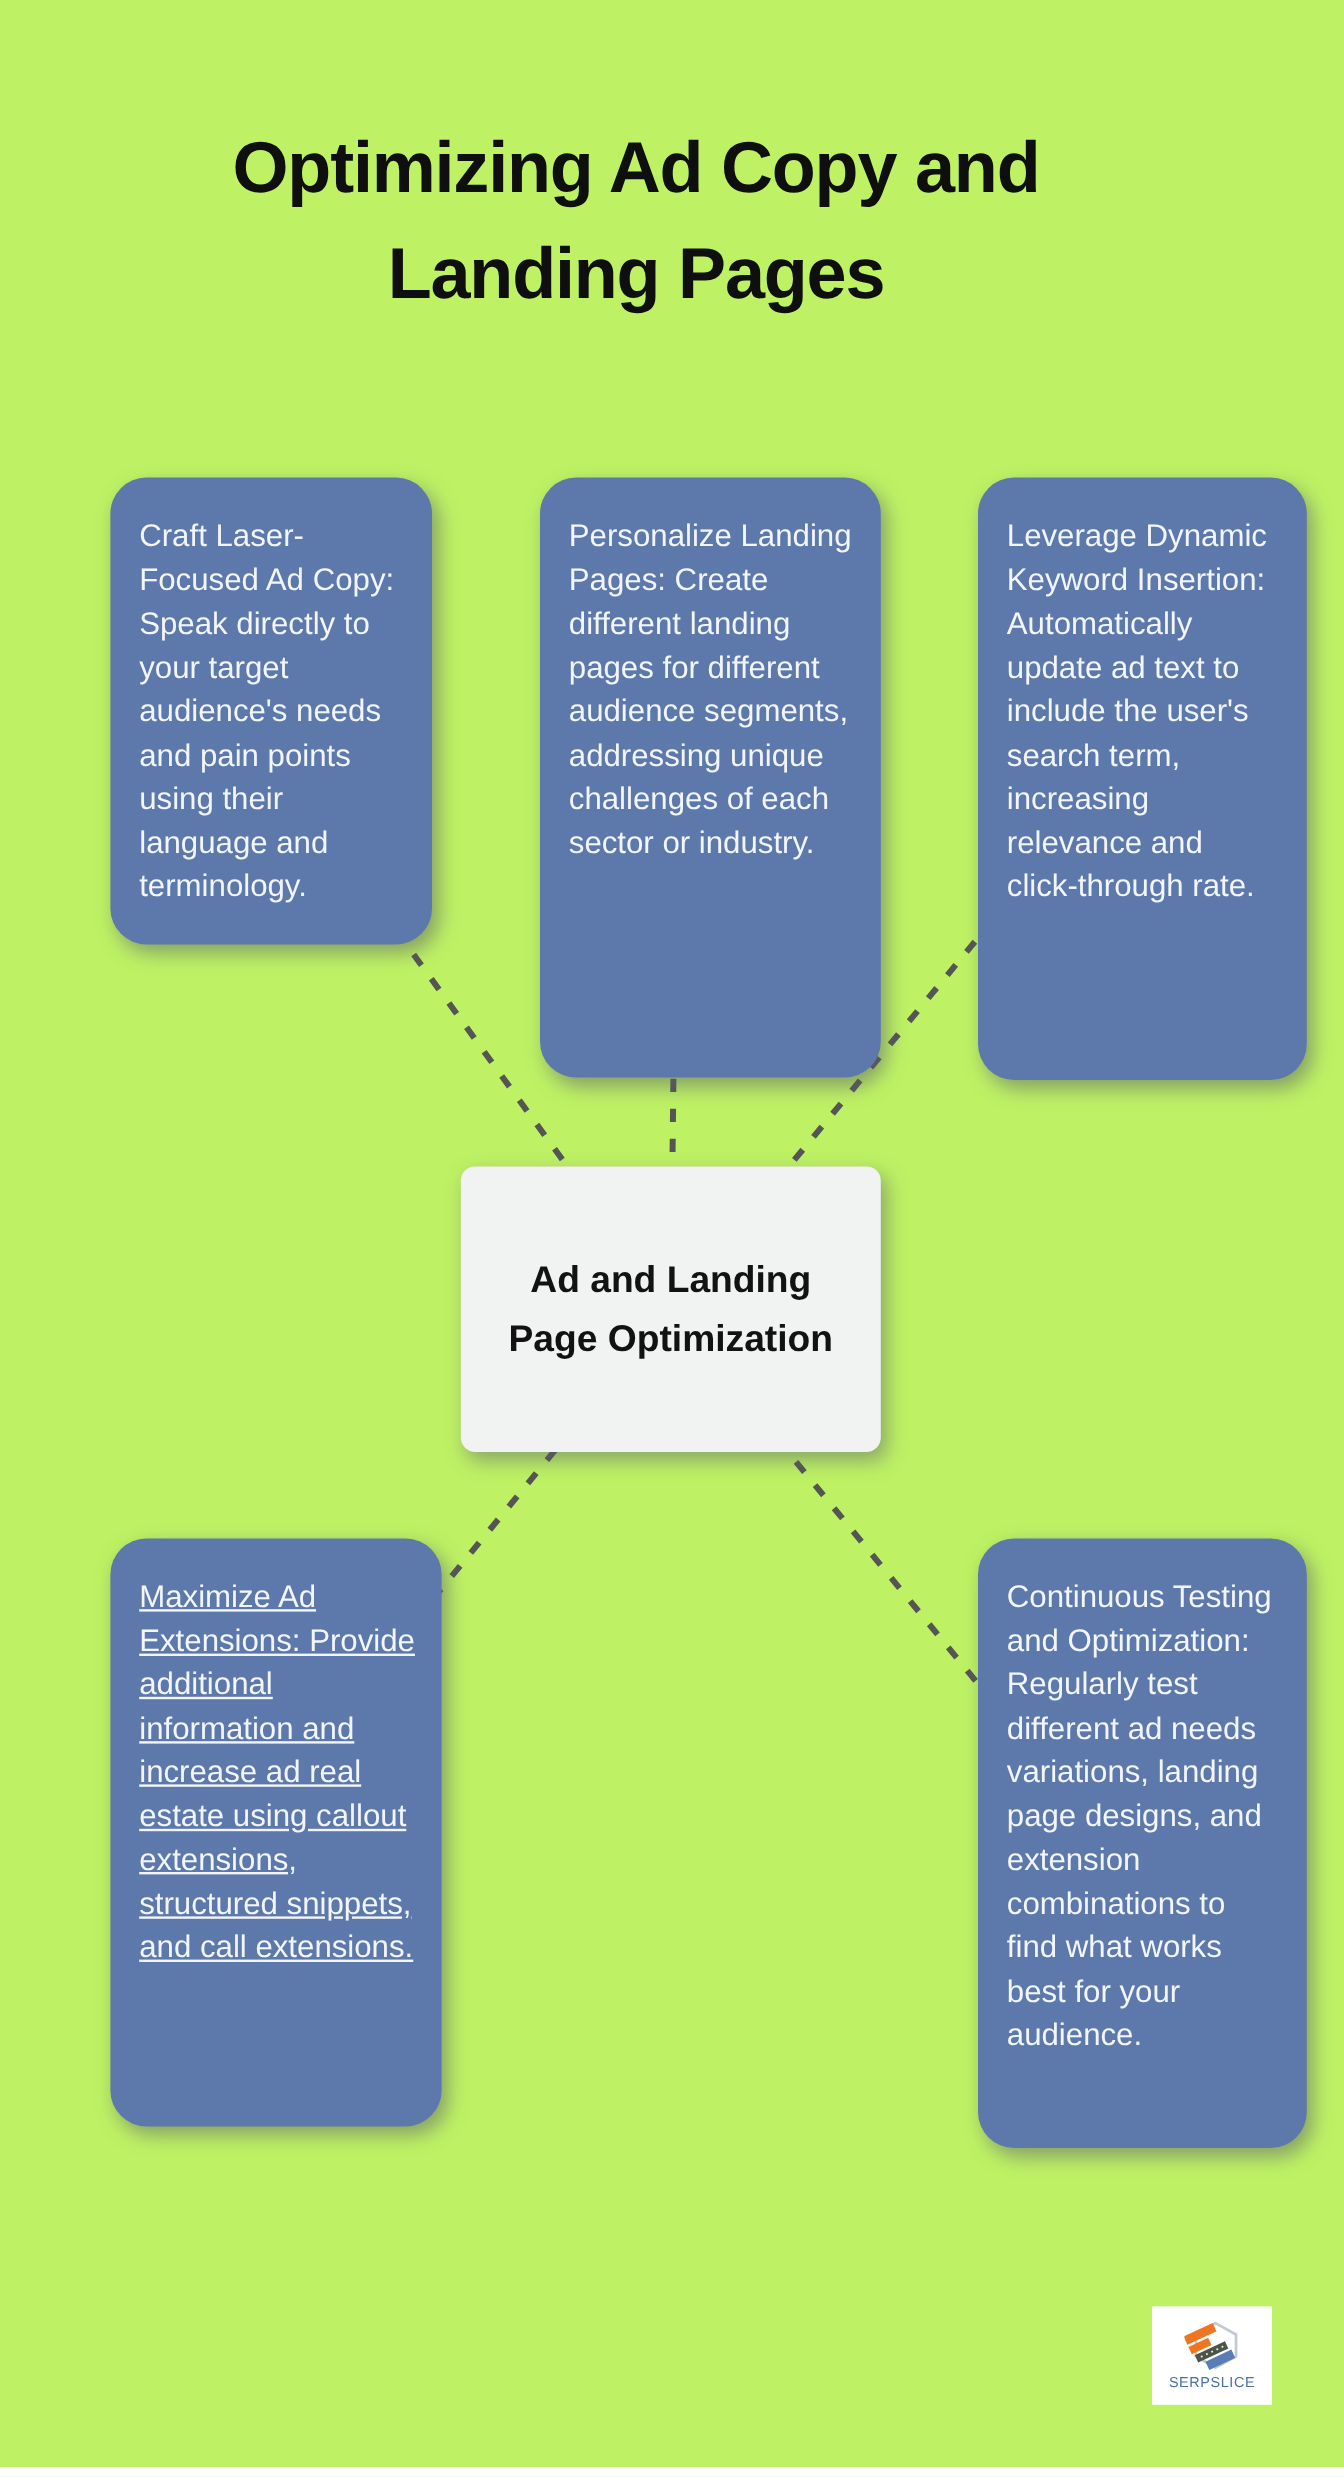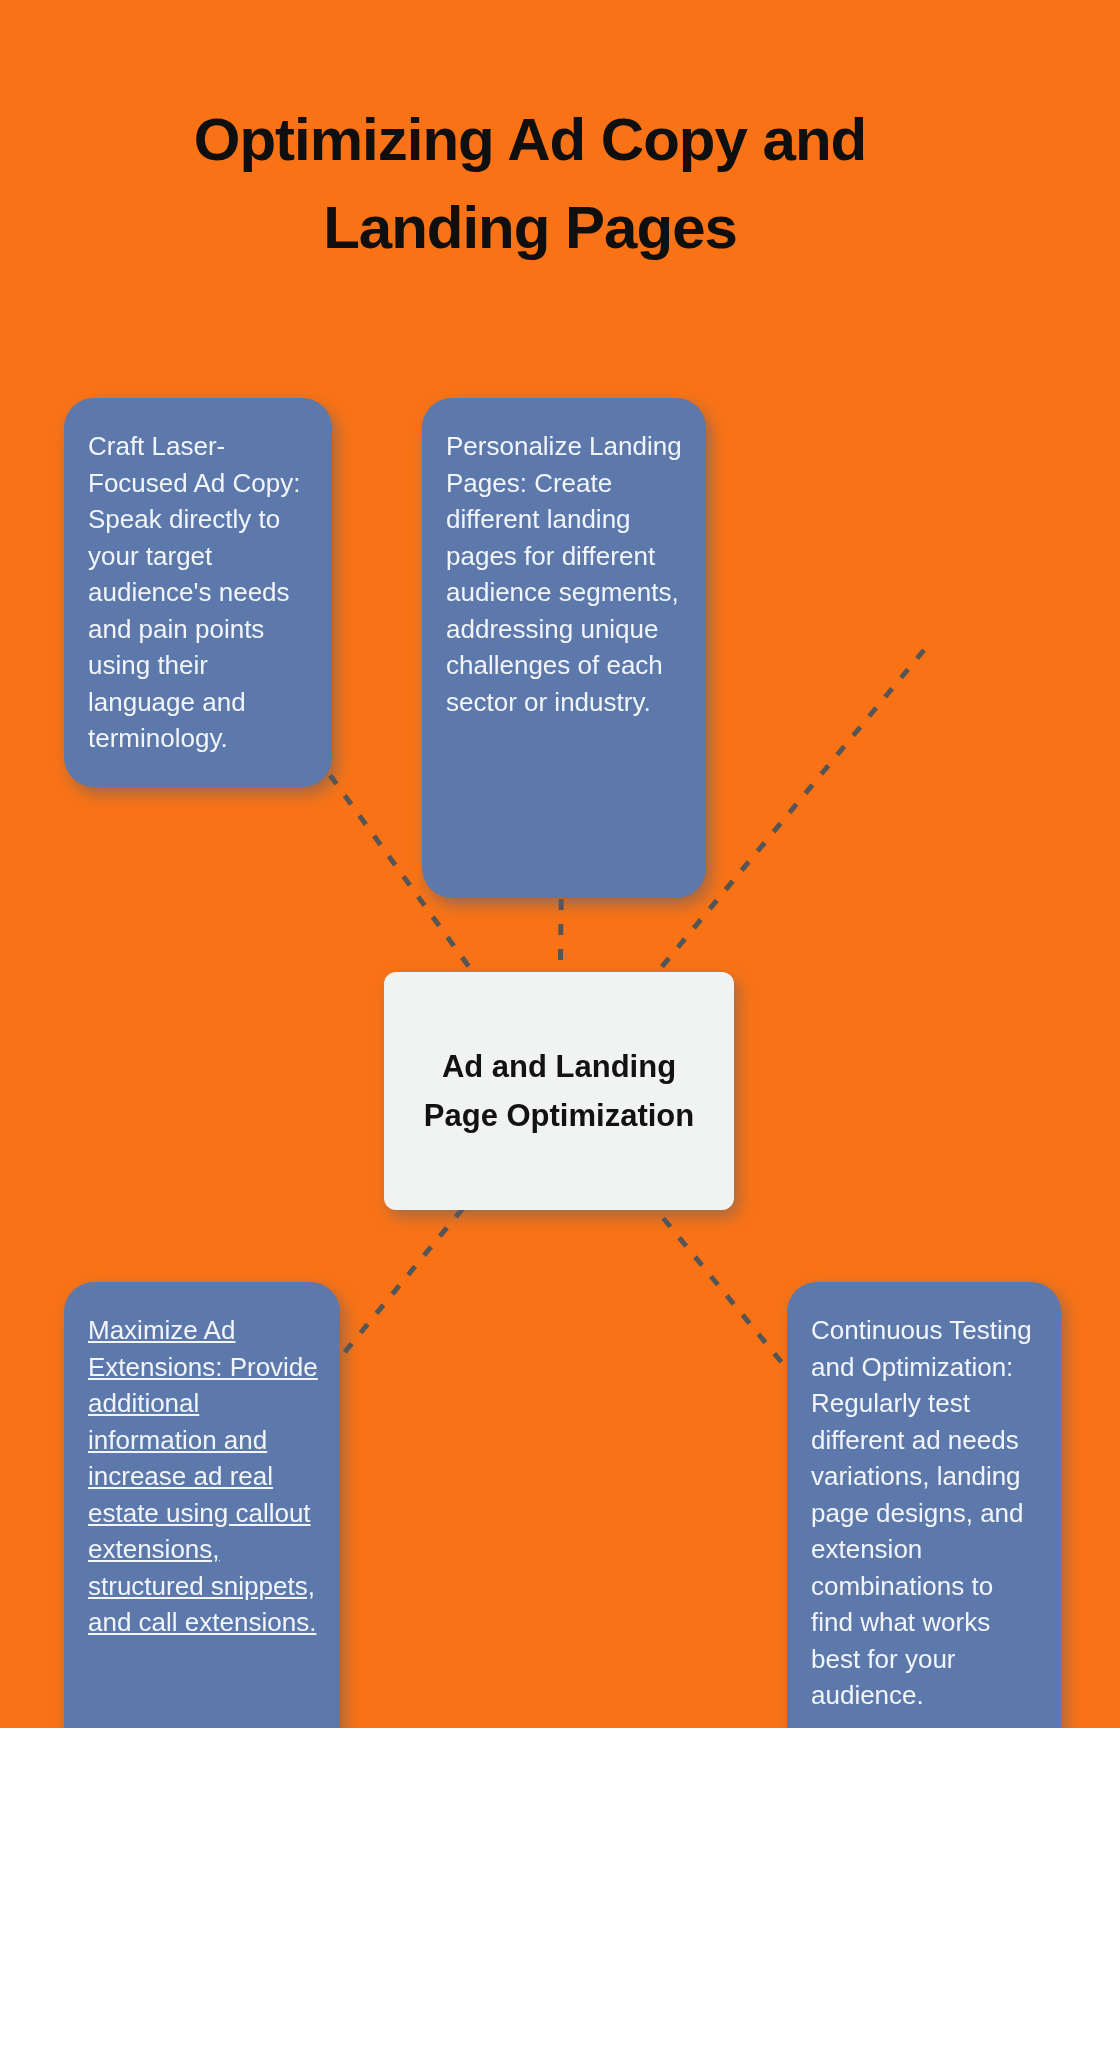--- a/index.html
+++ b/index.html
@@ -1,22 +1,22 @@
 <!DOCTYPE html>
 <html><head>
 <meta charset="utf-8">
 <style>
   html, body { margin: 0; padding: 0; }
   body { font-family: "Liberation Sans", sans-serif; }
 
   .canvas {
     position: relative;
     width: 1120px;
-    height: 1728px;
-    background: #f97316;
+    height: 2056px;
+    background: #bef264;
     overflow: hidden;
   }
 
   .title {
     position: absolute;
     left: 0;
     top: 96px;
     width: 1060px;
     margin: 0 auto;
     text-align: center;
@@ -43,20 +43,21 @@
     position: absolute;
     background: #5d79ac;
     color: #f2f5f9;
     border-radius: 30px;
     box-shadow: 5px 7px 16px rgba(90, 95, 105, 0.55);
     font-size: 26px;
     line-height: 36.5px;
     padding: 30px 22px 26px 24px;
     box-sizing: border-box;
     z-index: 2;
+    margin-left: 28px;
   }
   .node-1 { left: 64px;  top: 398px;  width: 268px; min-height: 389px; }
   .node-2 { left: 422px; top: 398px;  width: 284px; min-height: 500px; }
   .node-3 { left: 787px; top: 398px;  width: 274px; min-height: 502px; }
   .node-4 { left: 64px;  top: 1282px; width: 276px; min-height: 490px; text-decoration: underline; }
   .node-5 { left: 787px; top: 1282px; width: 274px; min-height: 508px; }
 
   .center-node {
     position: absolute;
     left: 384px;
@@ -121,20 +122,23 @@
   </svg>
 
   <div class="node node-1">
     <span>Craft Laser-Focused Ad Copy: Speak directly to your target audience's needs and pain points using their language and terminology.</span>
   </div>
 
   <div class="node node-2">
     <span>Personalize Landing Pages: Create different landing pages for different audience segments, addressing unique challenges of each sector or industry.</span>
   </div>
 
+  <div class="node node-3">
+    <span>Leverage Dynamic Keyword Insertion: Automatically update ad text to include the user's search term, increasing relevance and click-through rate.</span>
+  </div>
 
   <div class="node node-4">
     <span>Maximize Ad Extensions: Provide additional information and increase ad real estate using callout extensions, structured snippets, and call extensions.</span>
   </div>
 
   <div class="node node-5">
     <span>Continuous Testing and Optimization: Regularly test different ad needs variations, landing page designs, and extension combinations to find what works best for your audience.</span>
   </div>
 
   <div class="center-node">

